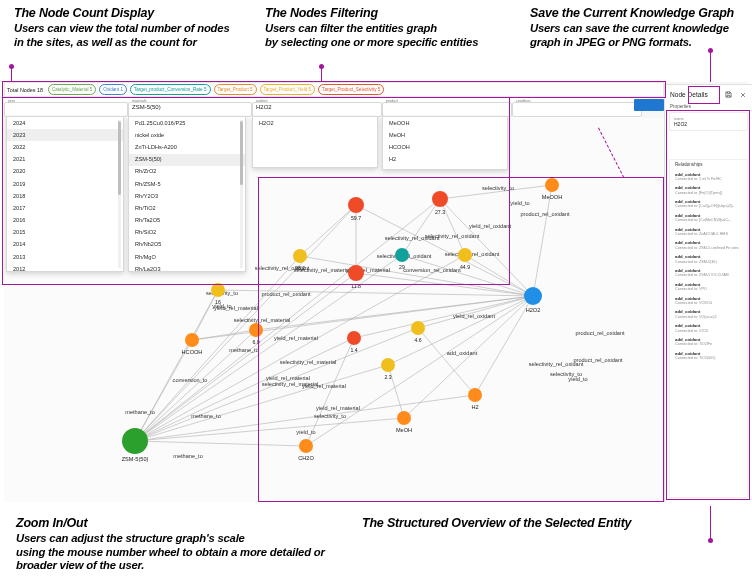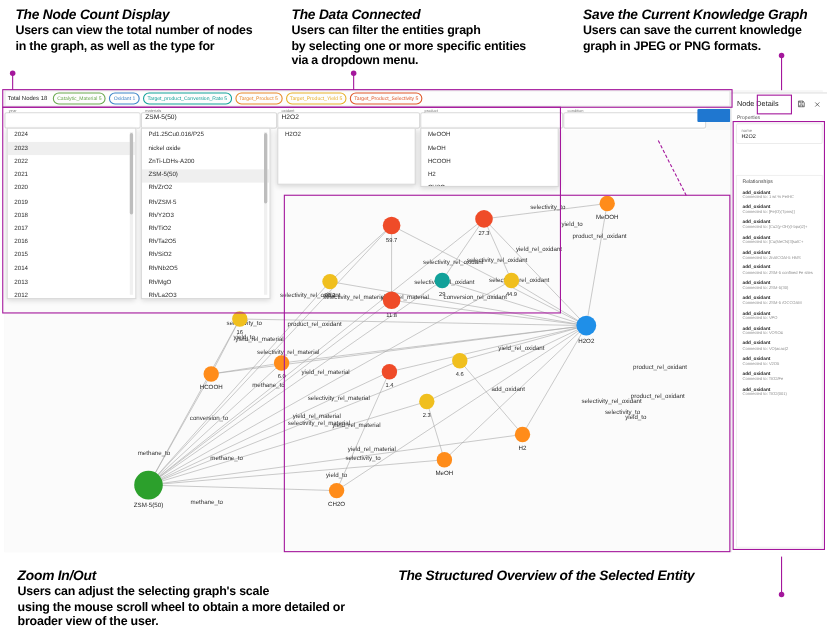--- a/index.html
+++ b/index.html
@@ -15,21 +15,21 @@
   
   .anno { position: absolute; color: #000; }
   .anno .atitle {
     font-weight: bold; font-style: italic; font-size: 12.5px;
     line-height: 15px; margin-bottom: 1px; letter-spacing: -0.2px;
   }
   .anno .abody {
     font-weight: bold; font-size: 11.3px; line-height: 13.6px;
     letter-spacing: -0.2px;
   }
-  .anno .abody div { white-space: pre; }
+  .anno .abody div { white-space: pre; font-style: italic; }
 
   .leader { position:absolute; background:#a4179c; }
   .dot { position:absolute; width:5px; height:5px; border-radius:50%; background:#a4179c; }
 
   
   .app {
     position: absolute; left: 4px; top: 82px;
     width: 744px; height: 420px;
     background: #f7f7f7;
   }
@@ -124,52 +124,51 @@
 </style>
 </head>
 <body>
 
 <div id="root">
 
   <div class="anno" style="left:14px; top:6px; width:250px;">
     <div class="atitle">The Node Count Display</div>
     <div class="abody">
       <div>Users can view the total number of nodes</div>
-      <div>in the graph, as well as the type for</div>
+      <div>in the sites, as well as the count for</div>
     </div>
   </div>
   <div class="leader" style="left:11px; top:66px; width:1.3px; height:18px;"></div>
   <div class="dot" style="left:9px; top:64px;"></div>
 
   <div class="anno" style="left:265px; top:6px; width:260px;">
-    <div class="atitle">The Data Connected</div>
+    <div class="atitle">The Nodes Filtering</div>
     <div class="abody">
       <div>Users can filter the entities graph</div>
       <div>by selecting one or more specific entities</div>
-      <div>via a dropdown menu.</div>
     </div>
   </div>
   <div class="leader" style="left:321px; top:66px; width:1.3px; height:20px;"></div>
   <div class="dot" style="left:319px; top:64px;"></div>
 
   <div class="anno" style="left:530px; top:6px; width:225px;">
     <div class="atitle">Save the Current Knowledge Graph</div>
     <div class="abody">
       <div>Users can save the current knowledge</div>
       <div>graph in JPEG or PNG formats.</div>
     </div>
   </div>
   <div class="leader" style="left:710px; top:50px; width:1.3px; height:36px;"></div>
   <div class="dot" style="left:708px; top:48px;"></div>
 
   <div class="anno" style="left:16px; top:516px; width:340px;">
     <div class="atitle">Zoom In/Out</div>
     <div class="abody">
-      <div>Users can adjust the selecting graph's scale</div>
-      <div>using the mouse scroll wheel to obtain a more detailed or</div>
+      <div>Users can adjust the structure graph's scale</div>
+      <div>using the mouse number wheel to obtain a more detailed or</div>
       <div>broader view of the user.</div>
     </div>
   </div>
 
   <div class="anno" style="left:362px; top:516px; width:345px;">
     <div class="atitle">The Structured Overview of the Selected Entity</div>
   </div>
   <div class="leader" style="left:710px; top:506px; width:1.3px; height:34px;"></div>
   <div class="dot" style="left:708px; top:538px;"></div>
 

